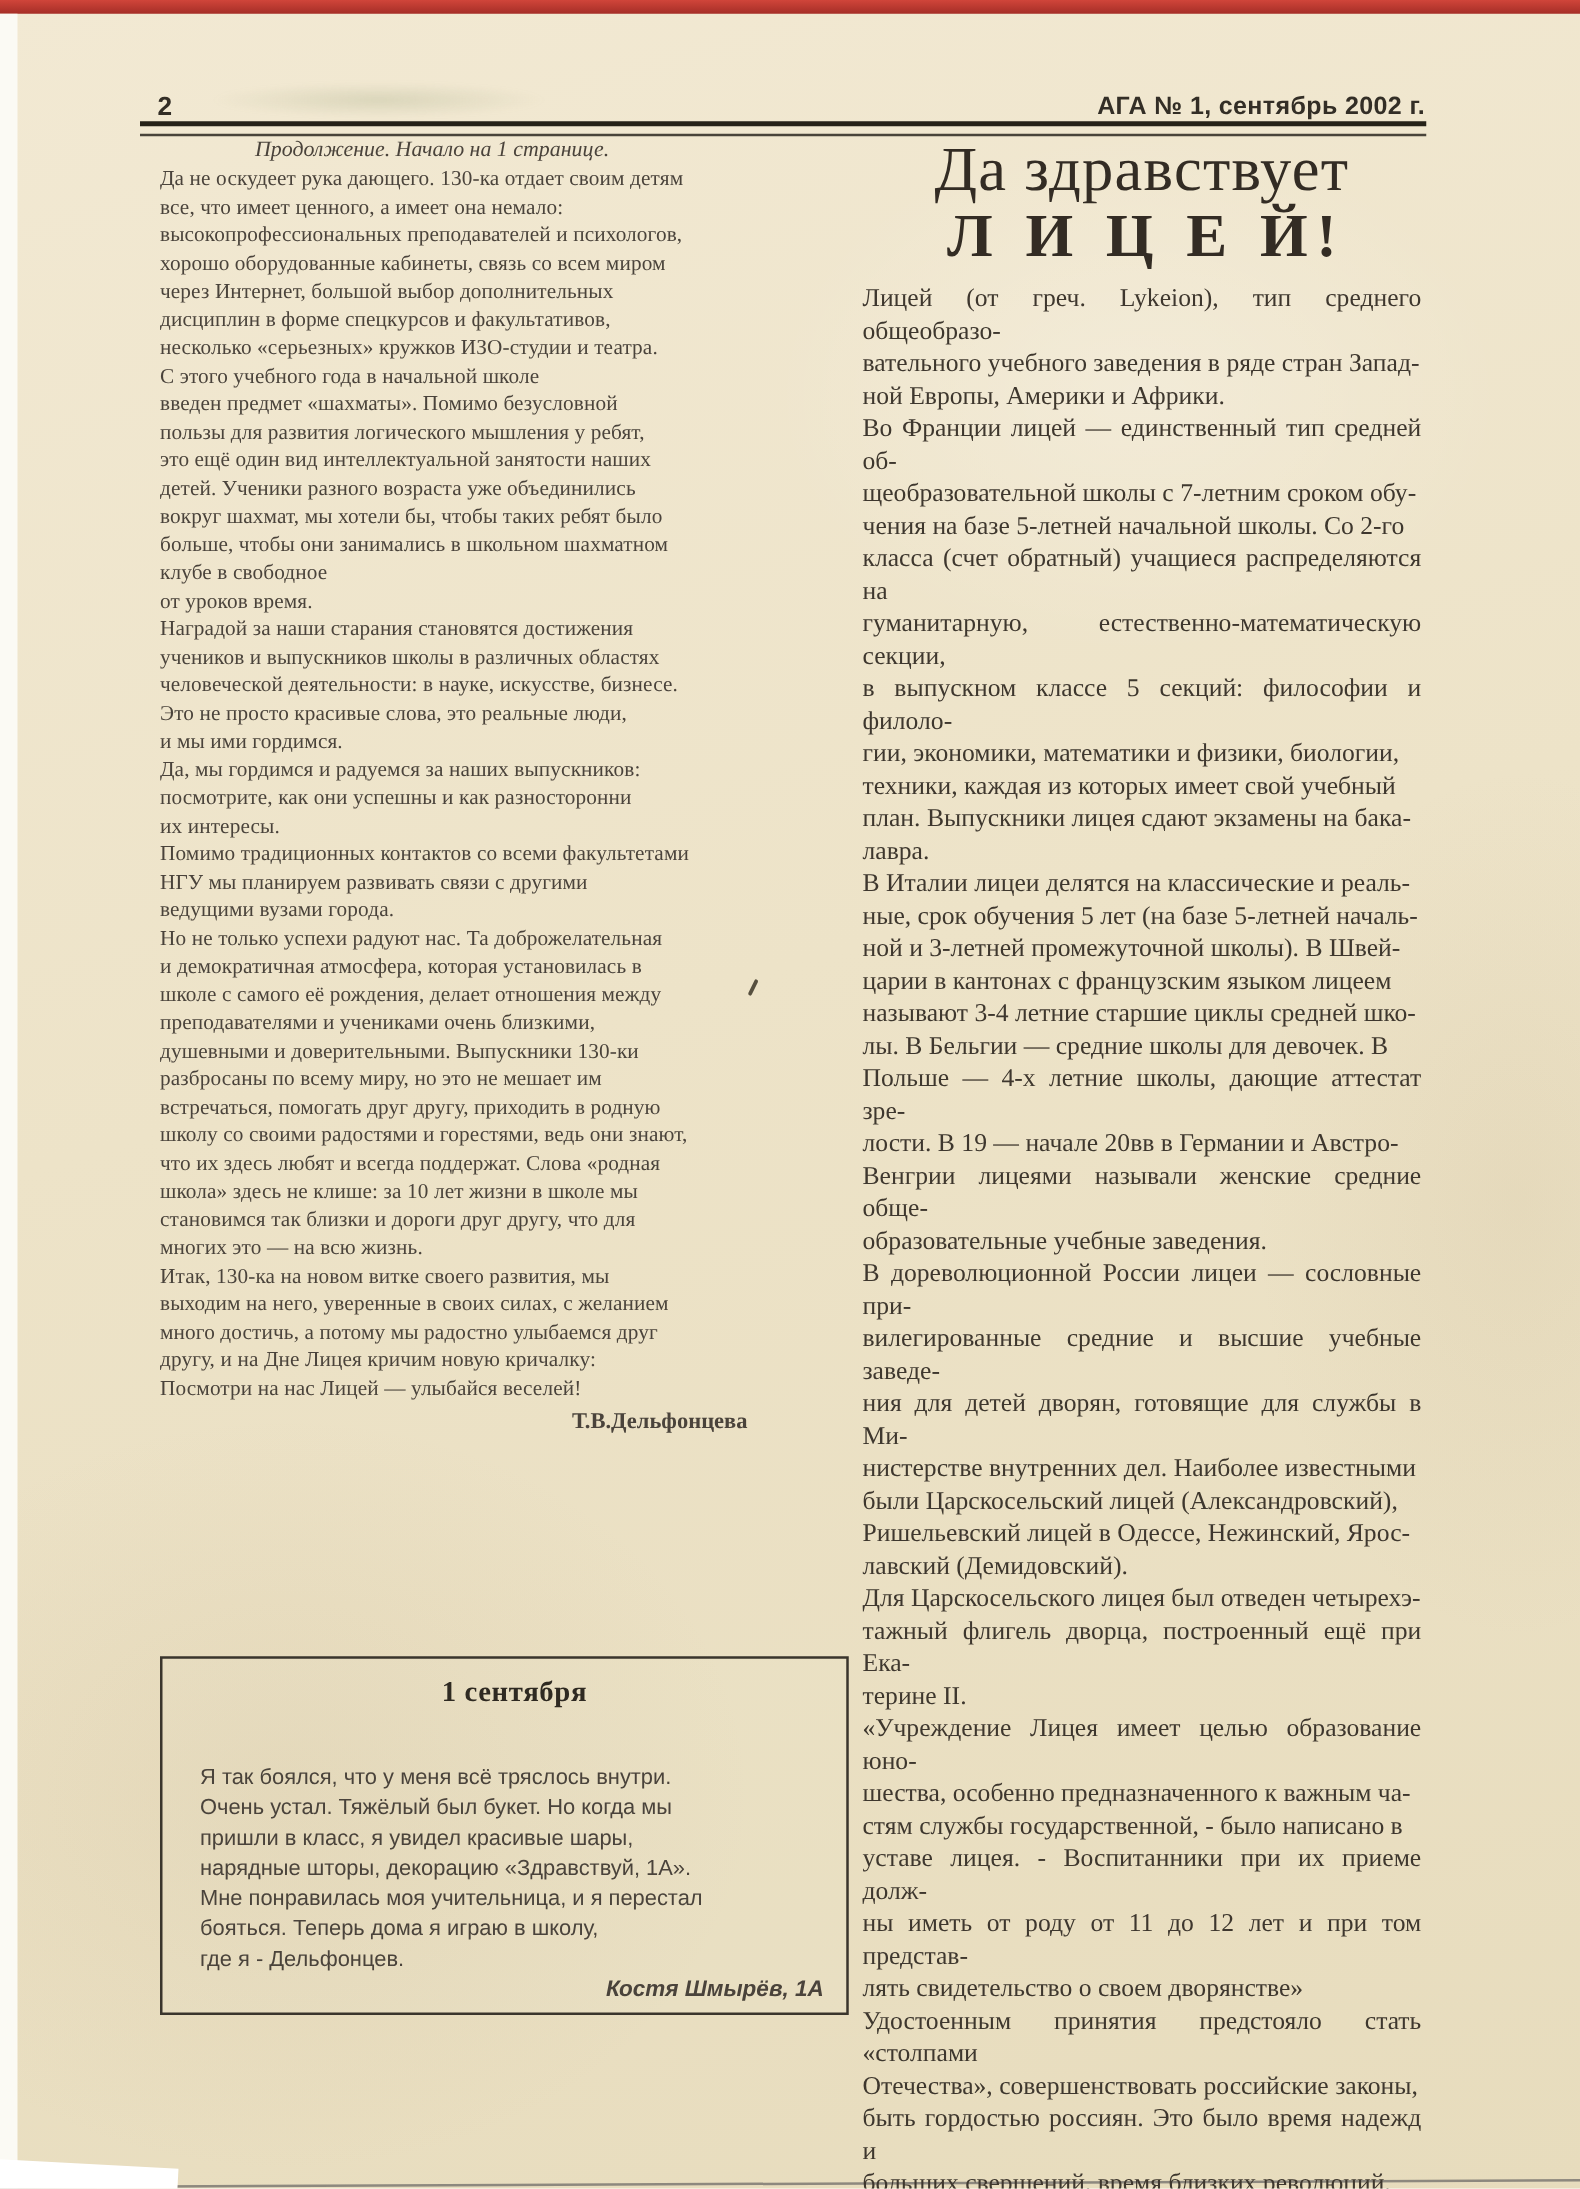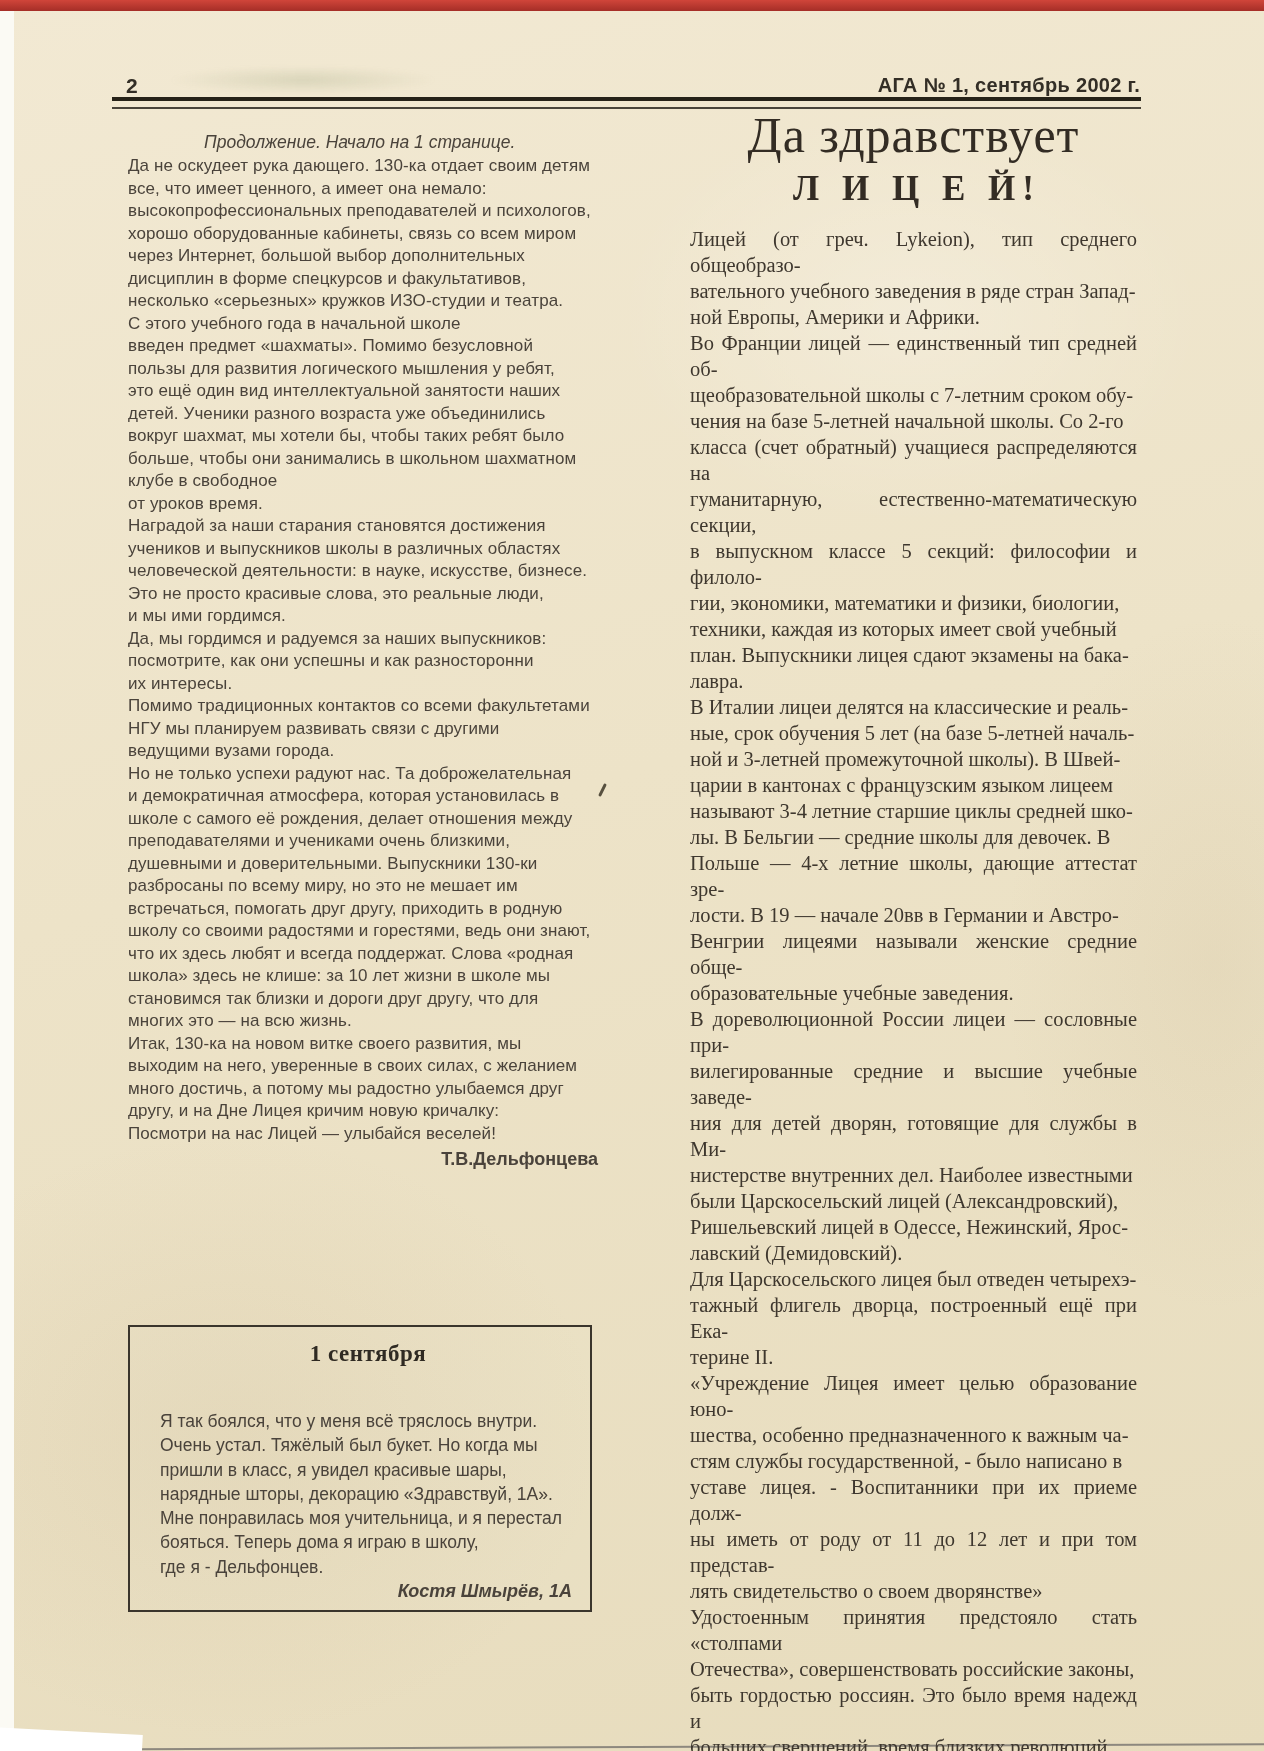--- a/index.html
+++ b/index.html
@@ -21,34 +21,34 @@
          background:radial-gradient(rgba(138,150,108,0.22),transparent 70%);filter:blur(2px);}
   .tick{left:601px;top:783px;width:3px;height:14px;background:#57503f;transform:rotate(26deg);border-radius:2px;}
   .bottom-edge{left:-12px;bottom:3px;width:1290px;height:2px;background:#8d887e;transform:rotate(-0.25deg);}
   .corner{left:-8px;bottom:-14px;width:150px;height:34px;background:#ffffff;transform:rotate(3deg);}
   
   .page-num{left:126px;top:74px;font:bold 21px "Liberation Sans",sans-serif;color:#332e26;}
   .issue{top:74px;right:124px;font:bold 20px "Liberation Sans",sans-serif;color:#332e26;letter-spacing:0.3px;}
   .rule-thick{left:112px;top:97px;width:1029px;height:4px;background:#262218;}
   .rule-thin{left:112px;top:107px;width:1029px;height:2px;background:#49443a;}
   
-  .col-left{left:128px;top:131px;width:534px;color:#4a433b;font-family:Liberation Sans, sans-serif;}
+  .col-left{left:128px;top:108px;width:534px;color:#4a433b;font-family:Liberation Serif, serif;}
   .note{font-style:italic;padding-left:76px;font-size:17.5px;line-height:23px;margin:0 0 1px 0;}
   .left-body{white-space:pre-line;font-size:17px;line-height:22.5px;letter-spacing:0.1px;margin:0;}
   .left-sig{text-align:right;padding-right:64px;font-weight:bold;font-size:18px;margin-top:4px;}
   
-  .box{left:128px;top:1325px;width:464px;height:287px;border:2.5px solid #3a352c;box-sizing:border-box;
+  .box{left:128px;top:1325px;width:551px;height:287px;border:2.5px solid #3a352c;box-sizing:border-box;
        padding:14px 14px 0 30px;background:rgba(255,255,255,0.03);}
   .box-title{text-align:center;font:bold 23px "Liberation Serif",serif;color:#2f2a22;letter-spacing:0.5px;margin:0 0 42px 0;}
   .box-body{white-space:pre-line;font:17.5px/24.3px "Liberation Sans",sans-serif;color:#4a433b;margin:0;}
   .box-sig{text-align:right;font:italic bold 18px "Liberation Sans",sans-serif;color:#4a433b;margin-top:2px;padding-right:4px;}
   
   .col-right{left:690px;top:112px;width:447px;color:#3e372e;font-family:"Liberation Serif",serif;}
   .headline1{font-weight:normal;font-size:50px;line-height:46px;text-align:center;color:#332c24;letter-spacing:1px;margin:0;}
-  .headline2{font-weight:bold;font-size:35px;line-height:62px;text-align:center;color:#332c24;letter-spacing:7px;text-indent:7px;margin:0 0 6px 0;}
+  .headline2{font-weight:bold;font-size:49px;line-height:62px;text-align:center;color:#332c24;letter-spacing:7px;text-indent:7px;margin:0 0 6px 0;}
   .rp{margin:0;font-size:20.5px;line-height:26px;white-space:pre-line;text-align:justify;}
   .subheading{font-weight:bold;font-size:21px;line-height:27px;margin:16px 0 9px 0;color:#352f27;}
 </style>
 </head>
 <body>
 
 <div class="page">
 
   <div class="abs topbar"></div>
   <div class="abs left-strip"></div>

